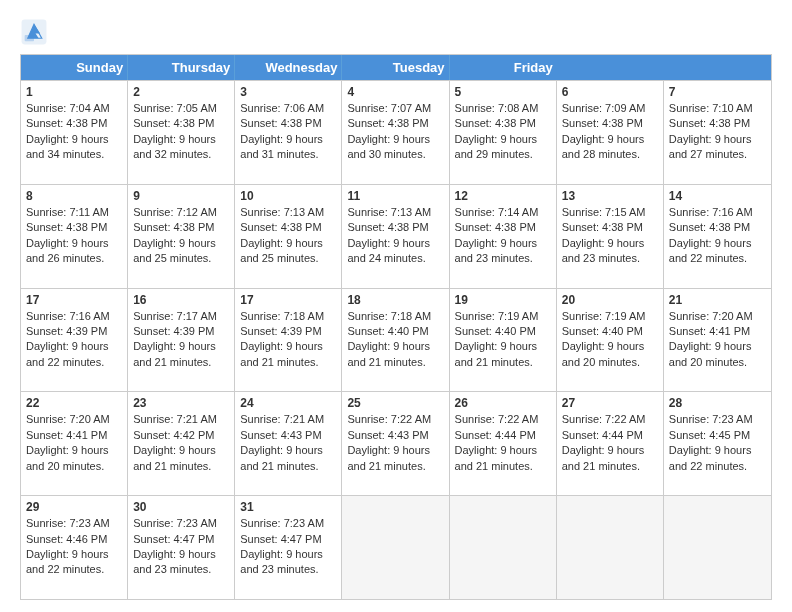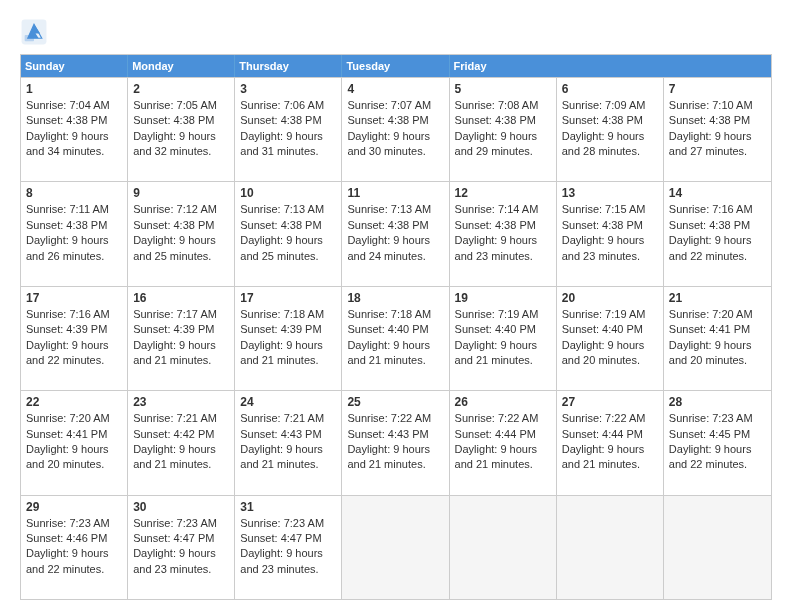--- a/index.html
+++ b/index.html
@@ -61,23 +61,23 @@
       flex-direction: column;
       border: 1px solid #ccc;
     }
     .cal-header-row {
       display: grid;
       grid-template-columns: repeat(7, 1fr);
       background: #4a90d9;
     }
     .cal-header-cell {
       color: #fff;
-      text-align: left;
+      text-align: right;
       padding: 5px 4px;
-      font-size: 11px;
+      font-size: 13px;
       font-weight: bold;
       border-right: 1px solid #5a9fd9;
     }
     .cal-header-cell:last-child { border-right: none; }
     .cal-body {
       flex: 1;
       display: flex;
       flex-direction: column;
     }
     .cal-row {
@@ -127,22 +127,22 @@
     </div>
     <div class="title-block">
       <div class="main-title"></div>
       <div class="subtitle"></div>
     </div>
   </div>
 
   <div class="calendar">
     <div class="cal-header-row">
     <div class="cal-header-cell">Sunday</div>
-        <div class="cal-header-cell">Monday</div>
         <div class="cal-header-cell">Thursday</div>
+        <div class="cal-header-cell">Wednesday</div>
         <div class="cal-header-cell">Tuesday</div>
         <div class="cal-header-cell">Friday</div>
       </div>
     <div class="cal-body">
     <div class="cal-row">
           <div class="cal-cell"><span class="day-num">1</span><span class="cell-text">Sunrise: 7:04 AM<br>Sunset: 4:38 PM<br>Daylight: 9 hours and 34 minutes.</span></div>
           <div class="cal-cell"><span class="day-num">2</span><span class="cell-text">Sunrise: 7:05 AM<br>Sunset: 4:38 PM<br>Daylight: 9 hours and 32 minutes.</span></div>
           <div class="cal-cell"><span class="day-num">3</span><span class="cell-text">Sunrise: 7:06 AM<br>Sunset: 4:38 PM<br>Daylight: 9 hours and 31 minutes.</span></div>
           <div class="cal-cell"><span class="day-num">4</span><span class="cell-text">Sunrise: 7:07 AM<br>Sunset: 4:38 PM<br>Daylight: 9 hours and 30 minutes.</span></div>
           <div class="cal-cell"><span class="day-num">5</span><span class="cell-text">Sunrise: 7:08 AM<br>Sunset: 4:38 PM<br>Daylight: 9 hours and 29 minutes.</span></div>

